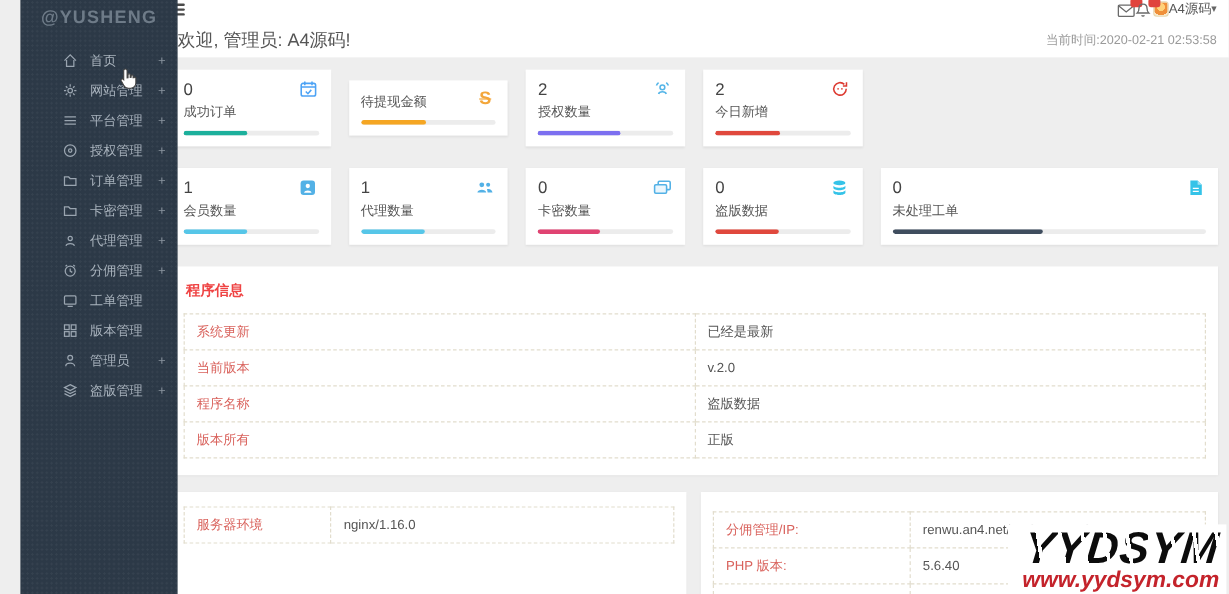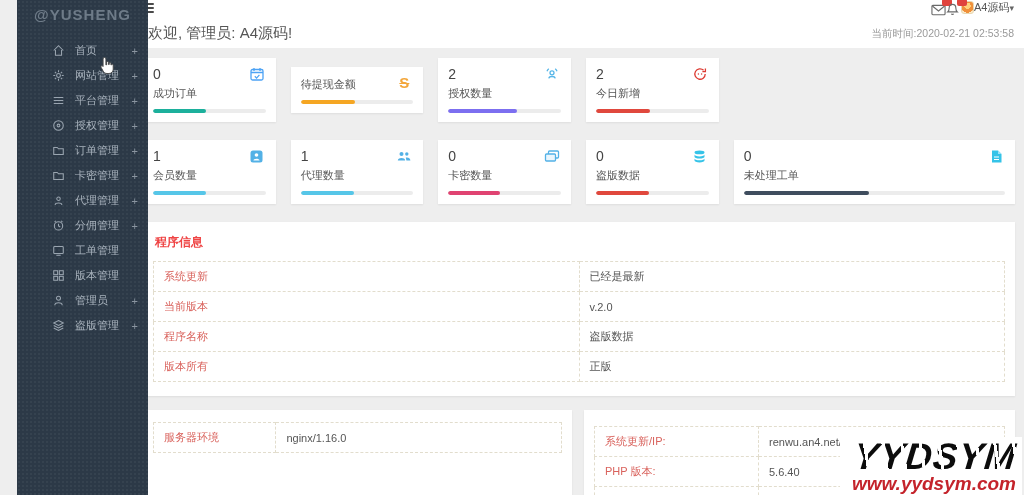--- a/index.html
+++ b/index.html
@@ -450,21 +450,21 @@
             </tr>
 
           </tbody>
         </table>
       </div>
 
       <div class="panel panel-right">
         <table class="info srv-table">
           <tbody>
             <tr>
-              <td class="lbl">系统更新/IP:</td>
+              <td class="lbl">分佣管理/IP:</td>
               <td class="val">renwu.an4.net/ 172.17.75.187</td>
             </tr>
             <tr>
               <td class="lbl">PHP 版本:</td>
               <td class="val">5.6.40</td>
             </tr>
             <tr>
               <td class="lbl">服务器语言:</td>
               <td class="val">zh-CN,zh;q=0.9</td>
             </tr>

